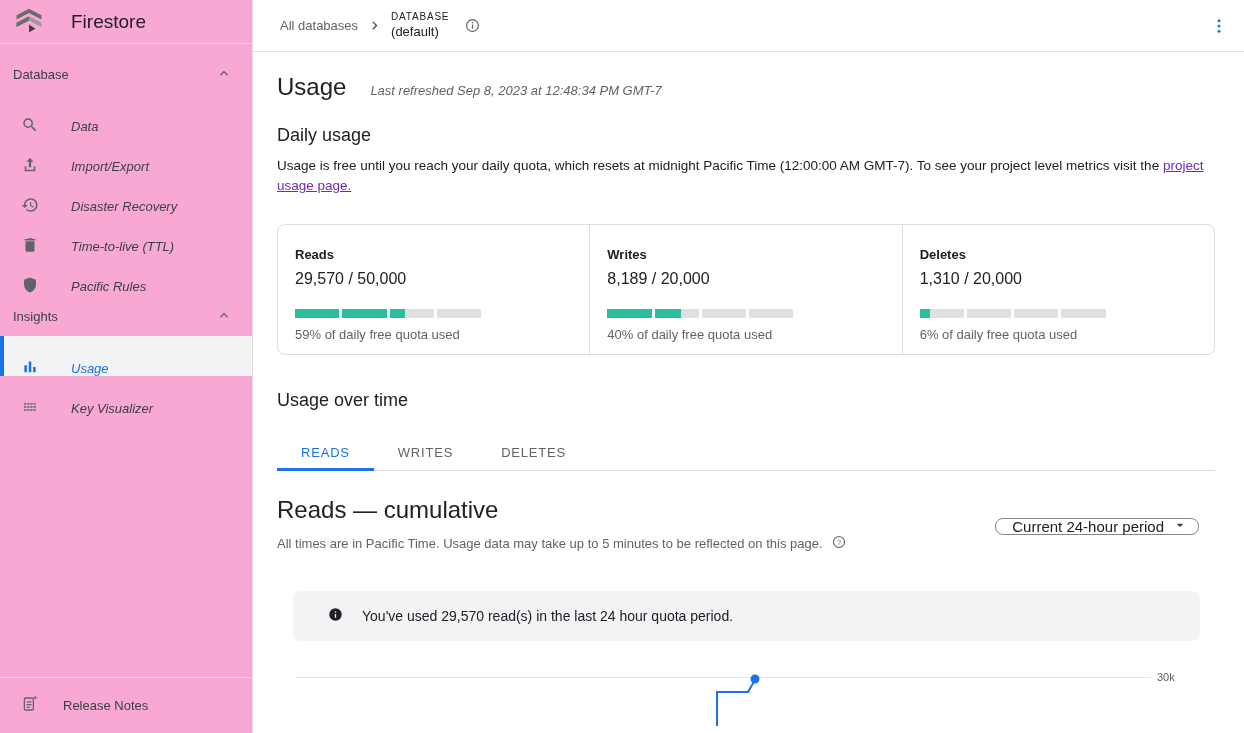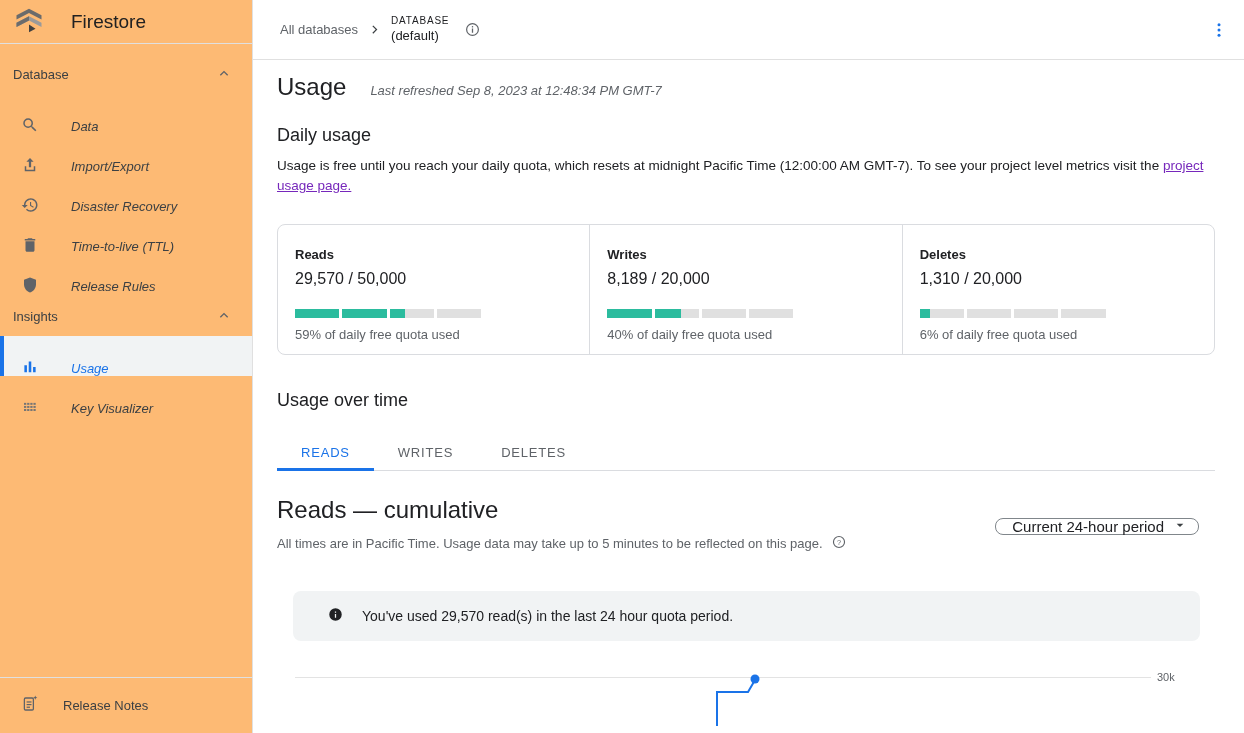--- a/index.html
+++ b/index.html
@@ -1,36 +1,36 @@
 <!DOCTYPE html>
 <html><head>
 <meta charset="utf-8">
 <style>
   * { margin:0; padding:0; box-sizing:border-box; }
   html,body { width:1244px; height:733px; overflow:hidden; background:#fff;
     font-family:"Liberation Sans", sans-serif; color:#202124; }
 
   
   .sidebar { position:absolute; left:0; top:0; width:253px; height:733px;
-    border-right:1px solid #e0e0e0; background:#fdba74; }
+    border-right:1px solid #e0e0e0; background:#f9a8d4; }
   .sidebar-header { height:44px; border-bottom:1px solid #e0e0e0;
     display:flex; align-items:center; padding-left:14px; gap:27px; }
   .app-title { font-size:19px; color:#212121; }
   .section-header { margin-top:10px; height:40px; display:flex; align-items:center;
     justify-content:space-between; padding:0 20px 0 13px; font-size:13px; color:#3c4043; cursor:pointer; }
   .nav-item { height:40px; display:flex; align-items:flex-end; gap:32px;
     padding-left:21px; font-size:13px; color:#3c4043; cursor:pointer;font-style:italic; }
   .nav-item .ico { width:18px; height:18px; display:flex; align-items:center; justify-content:center; }
   .nav-item.active { background:#f1f3f4; border-left:4px solid #1a73e8; padding-left:17px; color:#1a73e8; }
   .sidebar-footer { position:absolute; left:0; right:0; bottom:0; height:56px;
     border-top:1px solid #e0e0e0; display:flex; align-items:center; gap:24px;
     padding-left:21px; font-size:13px; color:#3c4043; cursor:pointer; }
 
   
-  .topbar { position:absolute; left:253px; top:0; right:0; height:60px;
+  .topbar { position:absolute; left:253px; top:0; right:0; height:52px;
     border-bottom:1px solid #e0e0e0; display:flex; align-items:center; padding:0 16px 0 27px; }
   .crumb-root { font-size:13px; color:#5f6368; cursor:pointer; }
   .crumb-sep { margin:0 9px; display:flex; }
   .db-block { display:flex; flex-direction:column; line-height:1.25; }
   .db-label { font-size:10px; letter-spacing:.8px; color:#202124; }
   .db-name { font-size:13px; color:#202124; }
   .tb-info { margin-left:15px; display:flex; cursor:pointer; }
   .menu-dots { margin-left:auto; display:flex; cursor:pointer; }
 
   
@@ -136,21 +136,21 @@
     </span>
     <span>Time-to-live (TTL)</span>
   </div>
 
   <div class="nav-item">
     <span class="ico">
       <svg width="18" height="18" viewBox="0 0 24 24" fill="#5f6368">
           <path d="M12 2 4 5v6.09c0 5.05 3.41 9.76 8 10.91 4.59-1.15 8-5.86 8-10.91V5l-8-3z"></path>
         </svg>
     </span>
-    <span>Release Rules</span>
+    <span>Pacific Rules</span>
   </div>
 
   <div class="section-header" style="margin-top:2px">
     <span>Insights</span>
     <span>
       <svg width="16" height="16" viewBox="0 0 24 24" fill="#5f6368">
           <path d="M12 8.6 5.8 14.8l1.4 1.4 4.8-4.8 4.8 4.8 1.4-1.4z"></path>
         </svg>
     </span>
   </div>

